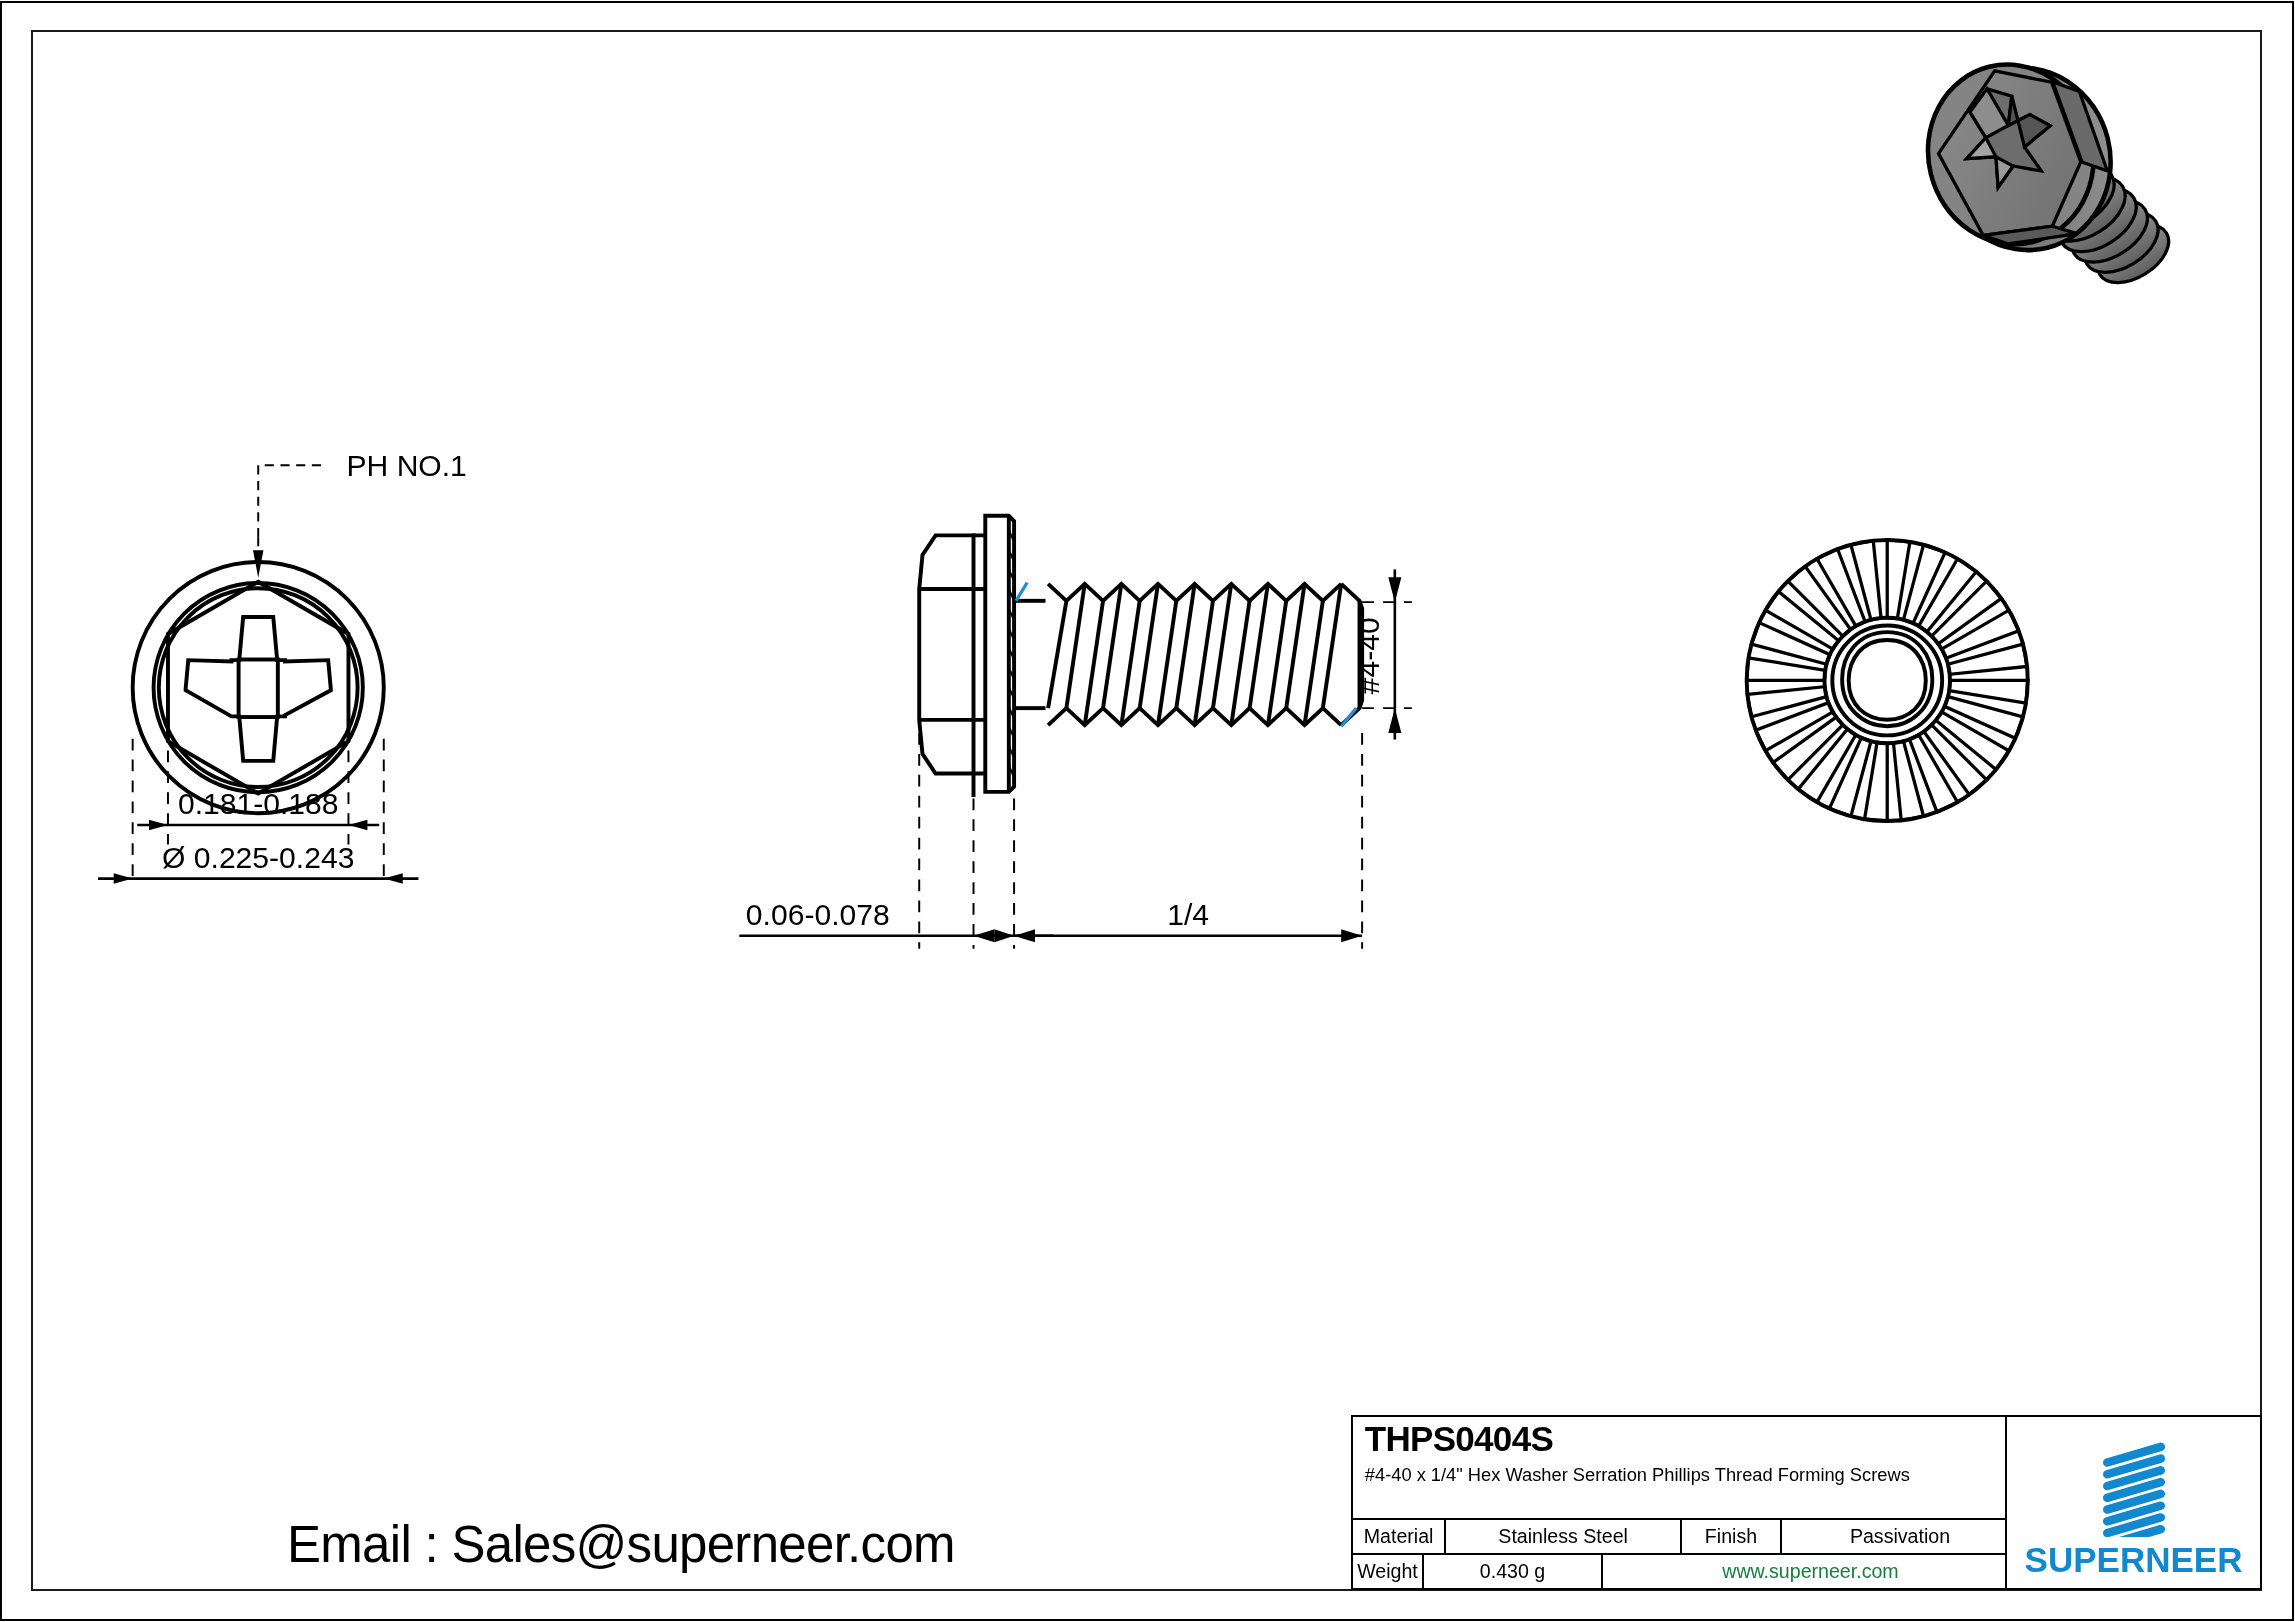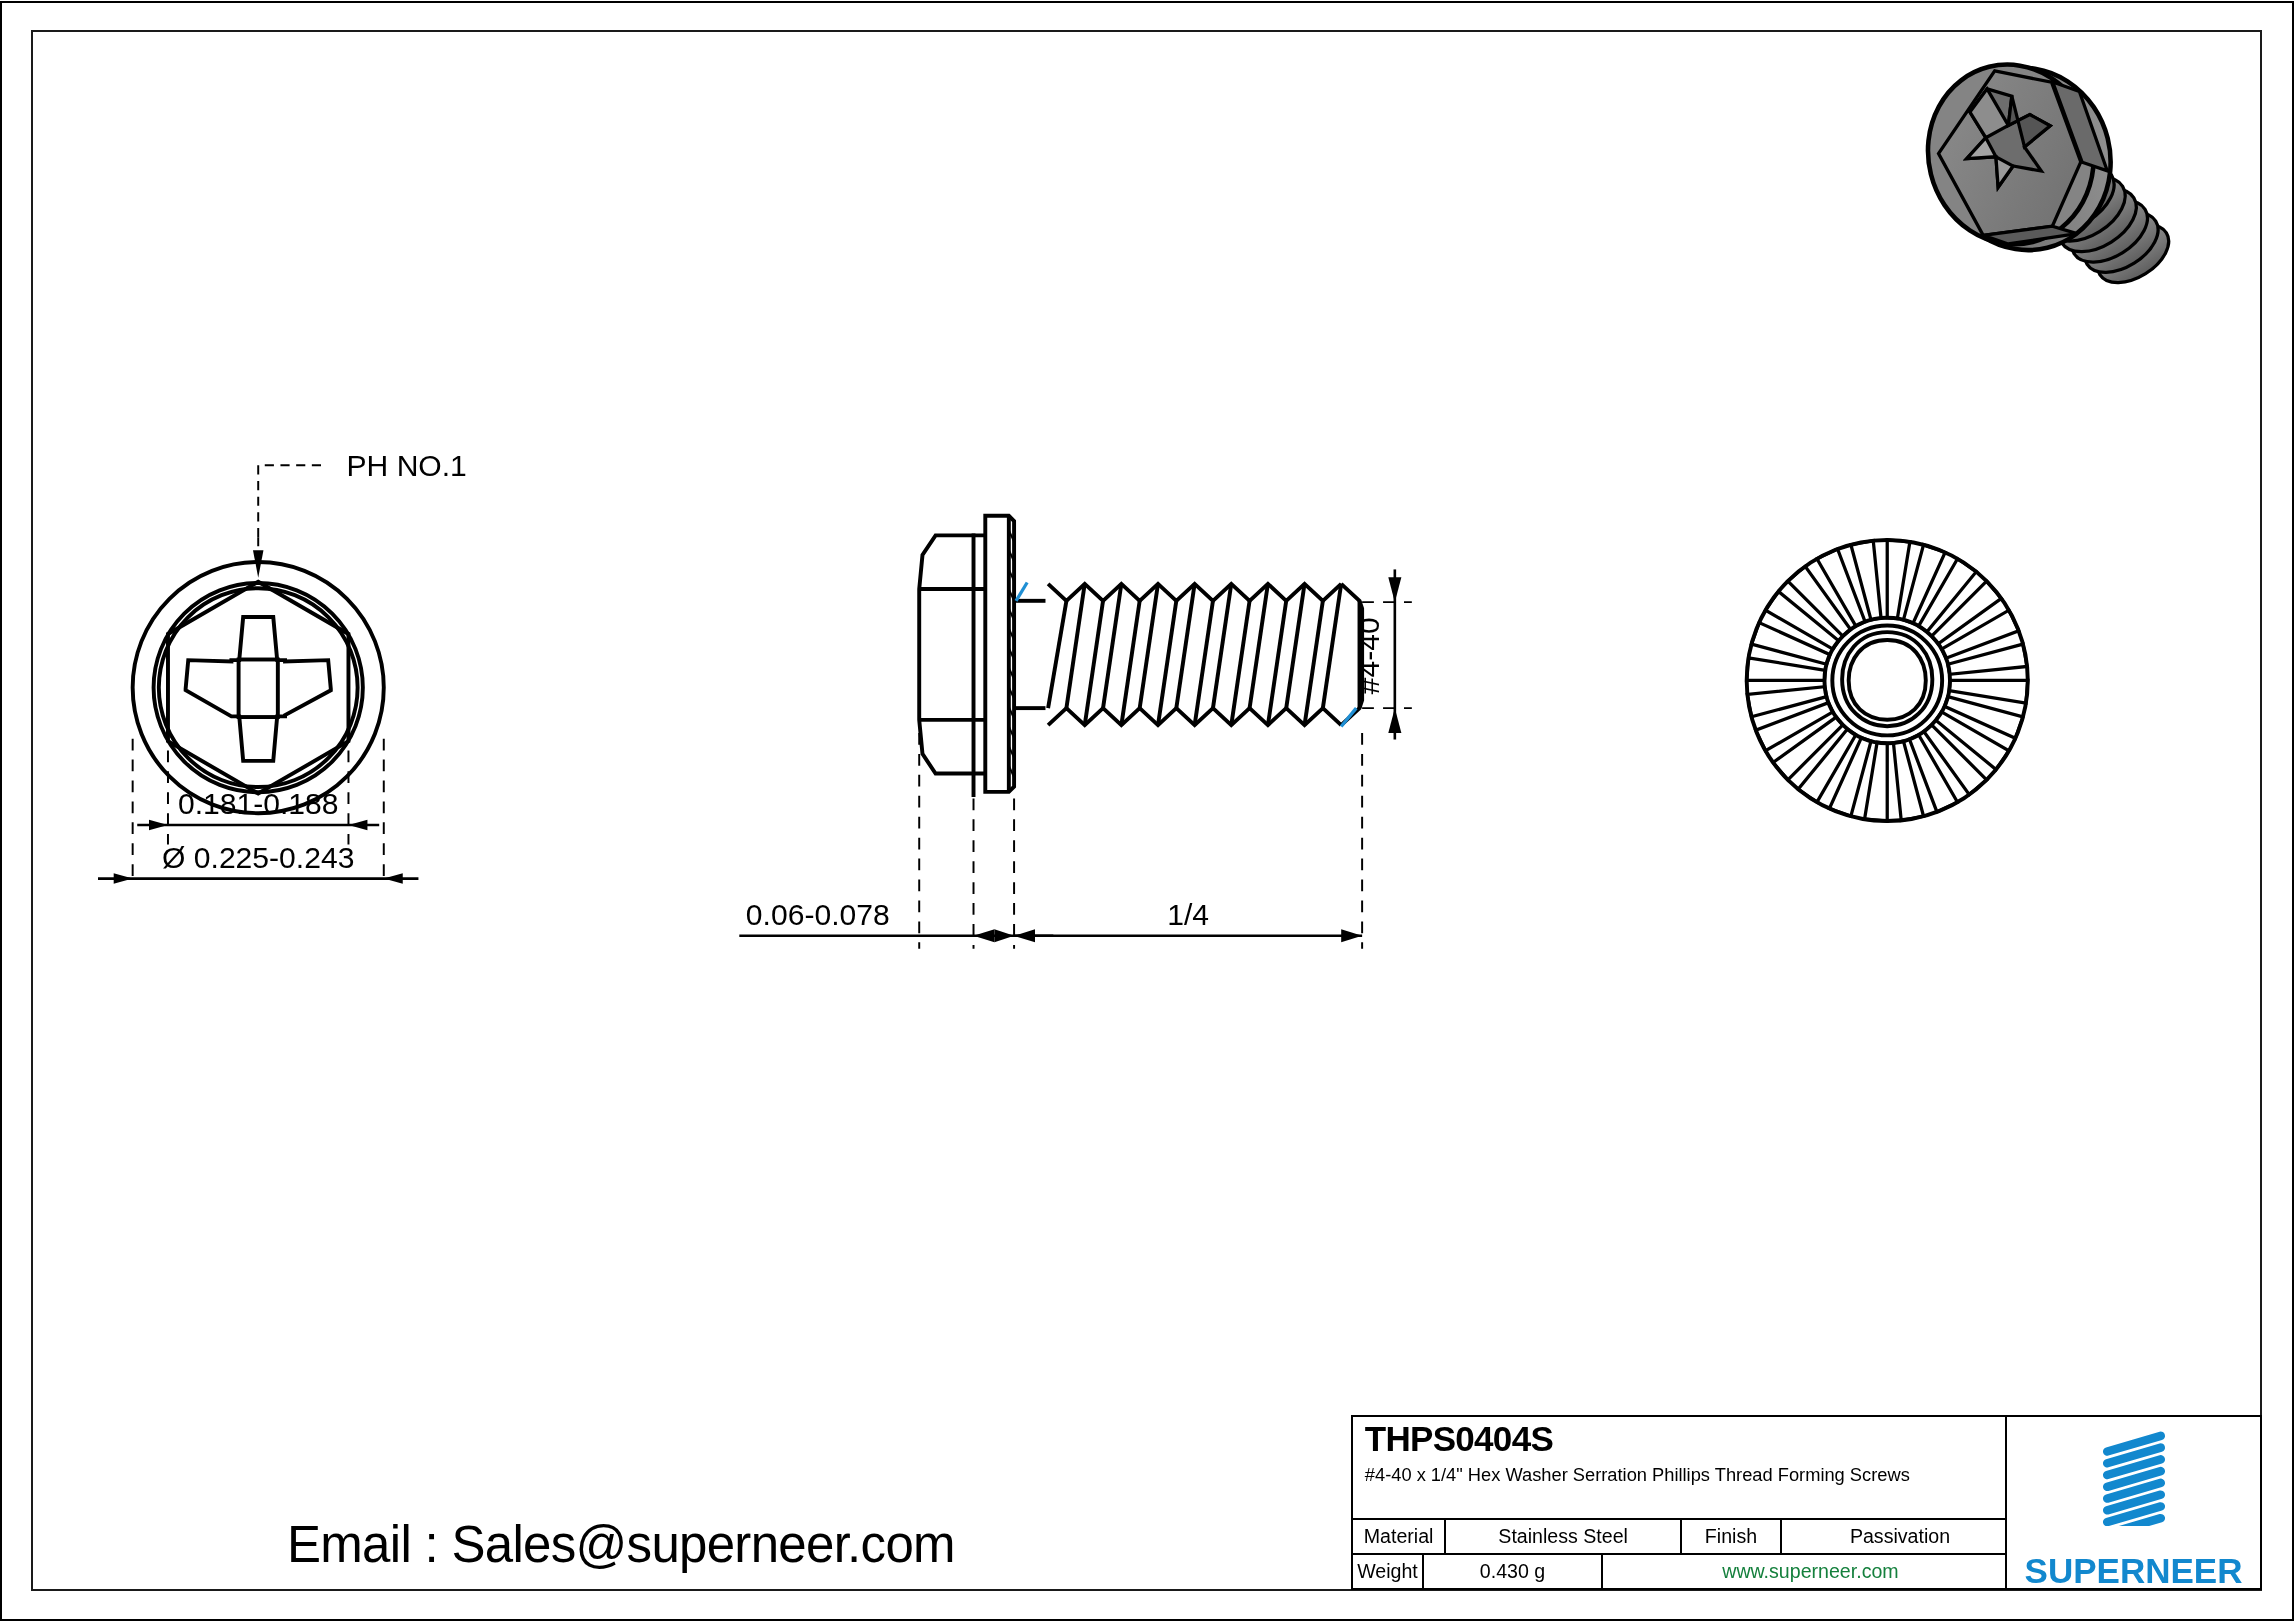--- a/index.html
+++ b/index.html
@@ -135,21 +135,21 @@
   .c-value2 { width: 234px; }
   .c-wide   { width: 554px; }
   .link { color: #15803d; }
 
   .tb-right {
     flex: 1;
     position: relative;
     display: flex;
     flex-direction: column;
     align-items: center;
-    justify-content: space-between;
+    justify-content: center;
   }
   .logo-mark { margin-top: 10.5px; }
   .logo-word {
     font-size: 35px;
     font-weight: bold;
     color: #1288ce;
     letter-spacing: 0px;
     margin-top: 5.2px;
     line-height: 1;
   }

